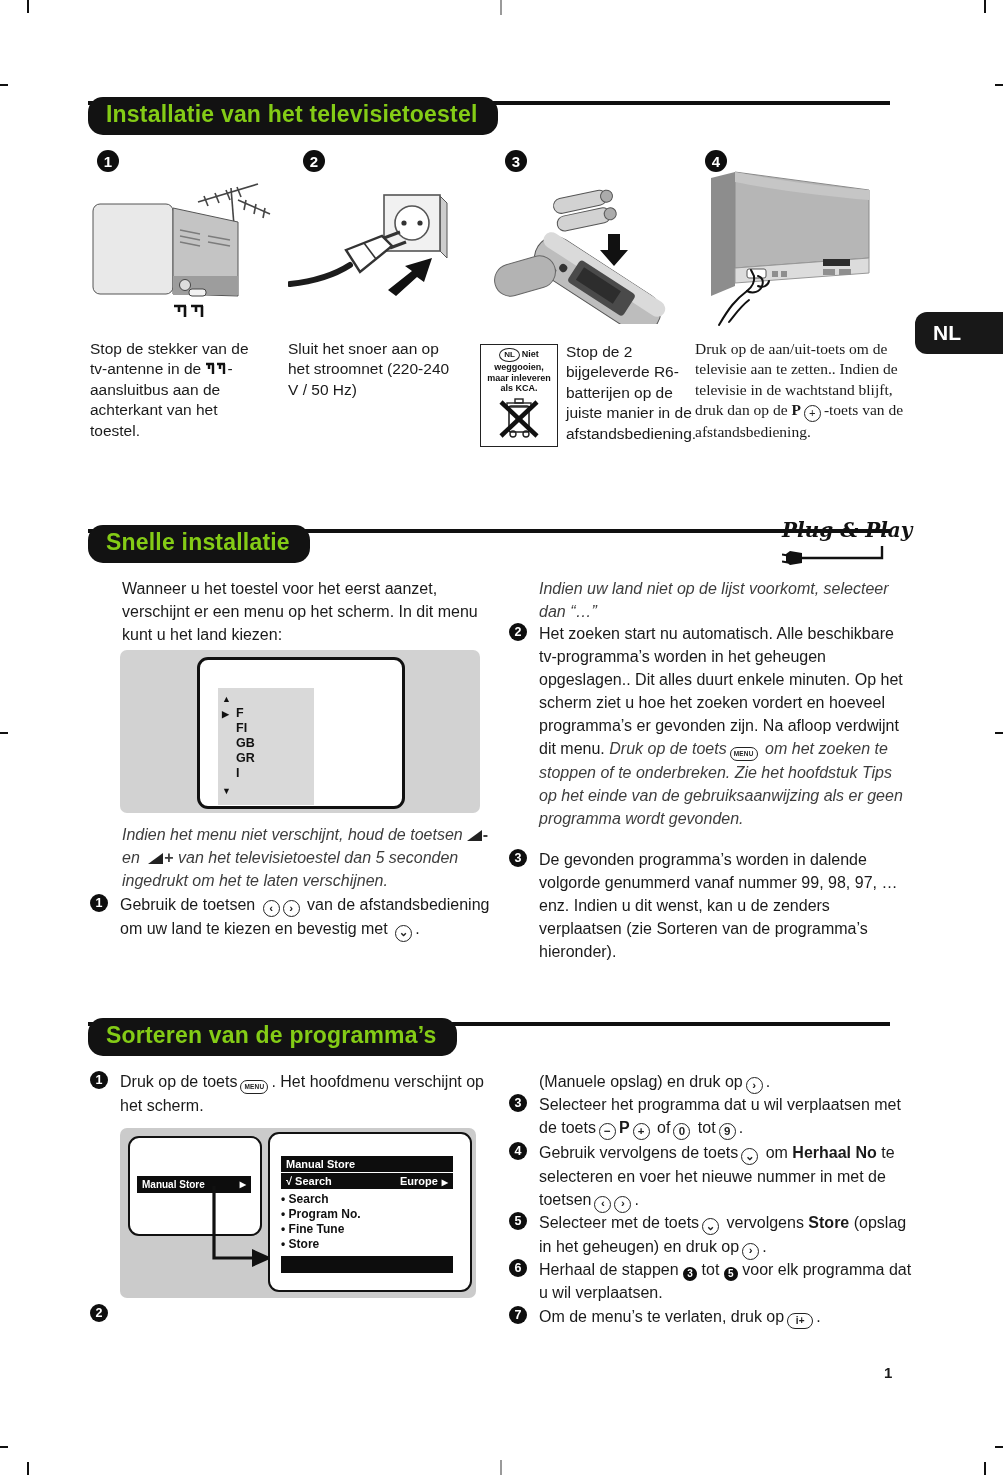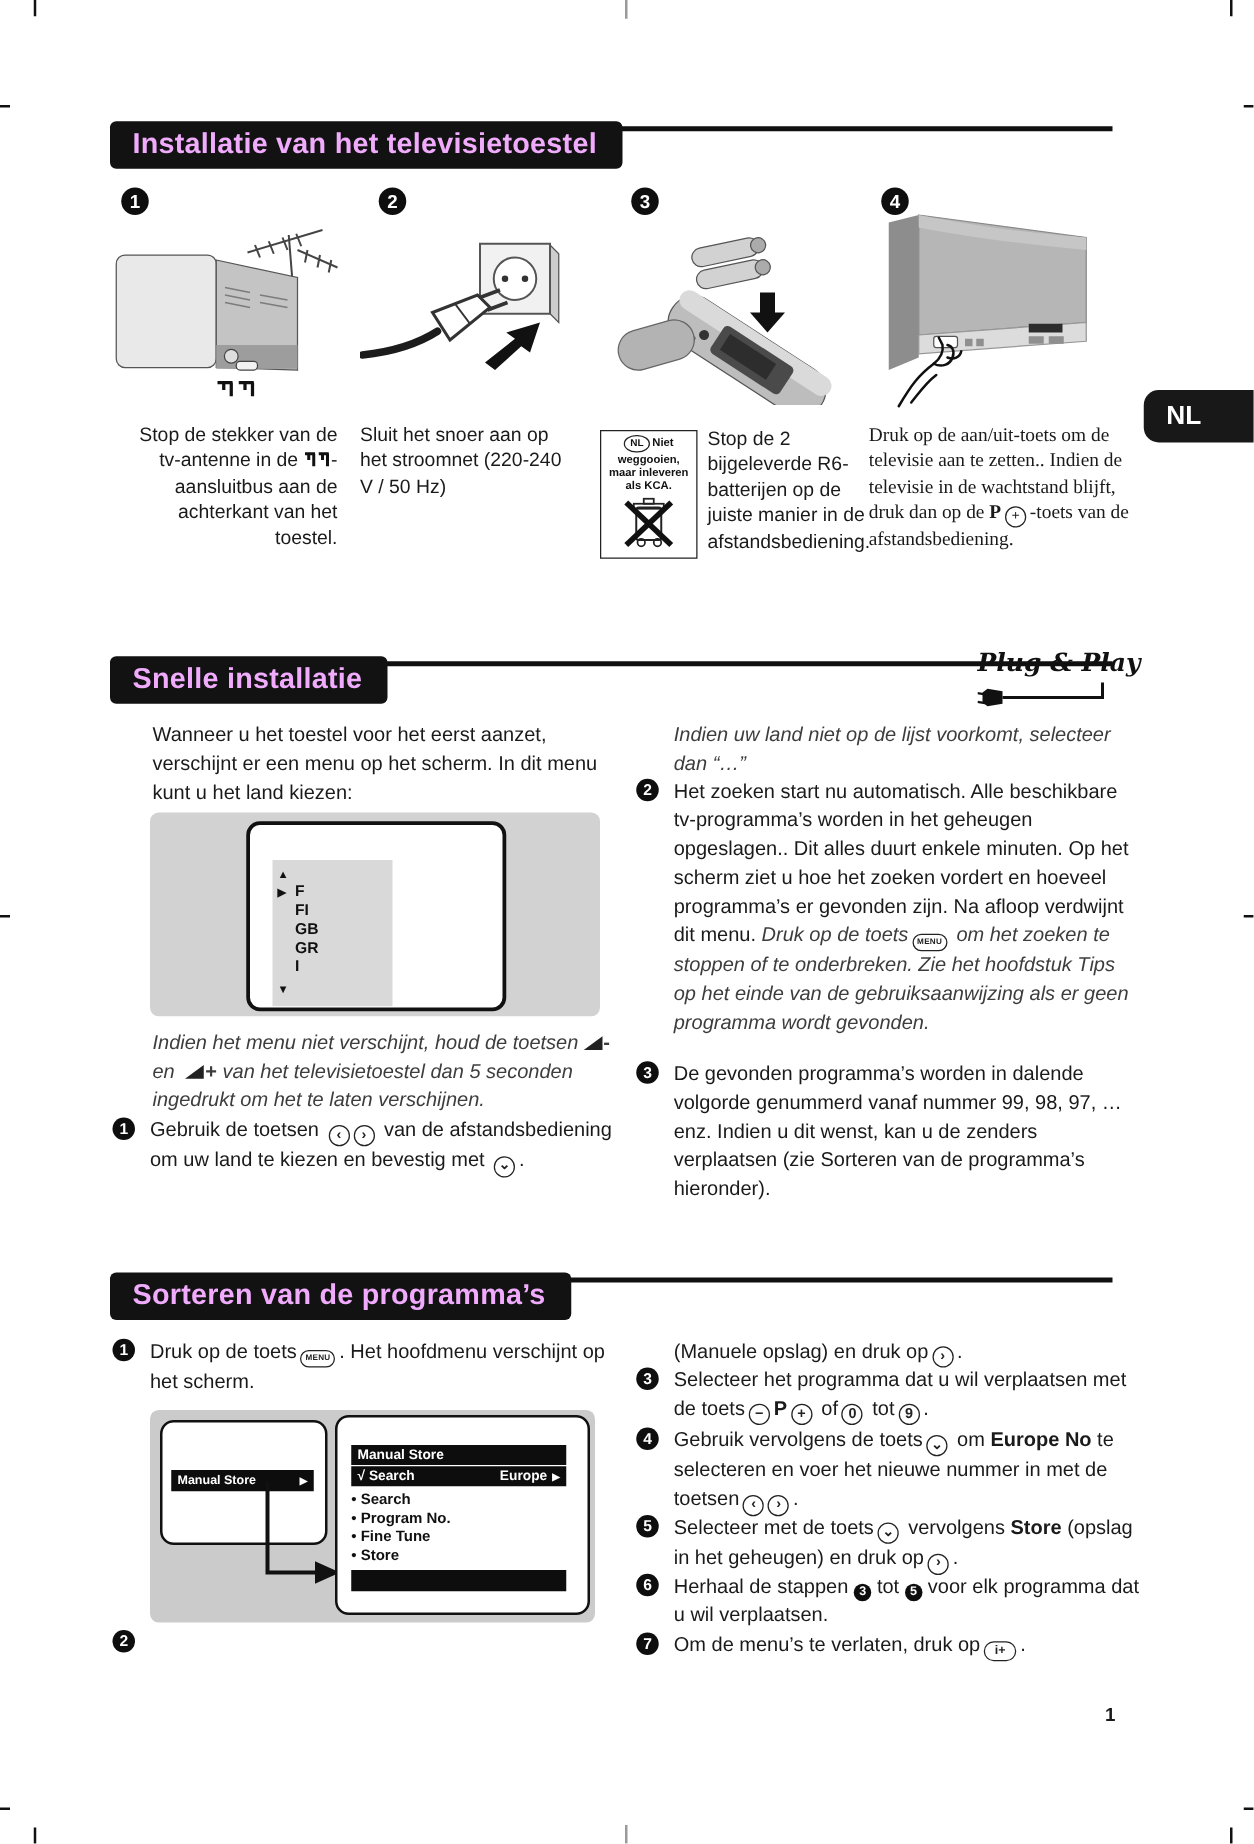--- a/index.html
+++ b/index.html
@@ -2,22 +2,22 @@
 <html><head>
 <meta charset="utf-8">
 <style>
   html,body{margin:0;padding:0;background:#fff;}
   .page{position:relative;width:1003px;height:1475px;background:#fff;overflow:hidden;
         font-family:"Liberation Sans",sans-serif;color:#1a1a1a;}
   .abs{position:absolute;}
   .mark{position:absolute;background:#111;}
   .mark.gray{background:#9a9a9a;}
   .rule{position:absolute;height:4px;background:#101010;}
-  .pill{position:absolute;background:#121212;color:#f0abfc;font-weight:bold;font-size:23px;
-        letter-spacing:.2px;padding:4px 20px 7px 18px;border-radius:5px;white-space:nowrap;}
+  .pill{position:absolute;background:#121212;color:#84cc16;font-weight:bold;font-size:23px;
+        letter-spacing:.2px;padding:4px 20px 7px 18px;border-radius:15px;white-space:nowrap;}
   .badge{display:inline-flex;flex:none;width:18px;height:18px;border-radius:50%;background:#0e0e0e;
          color:#fff;align-items:center;justify-content:center;font-size:12.5px;font-weight:bold;}
   .badge.small{width:14px;height:14px;font-size:10px;vertical-align:-2px;}
   .stepnum{position:absolute;width:22px;height:22px;font-size:15px;}
   .cap{position:absolute;font-size:15.5px;line-height:20.5px;}
   .txt{font-size:16px;line-height:23px;margin:2px;}
   .item{position:absolute;display:flex;gap:10px;align-items:flex-start;}
   .item .badge{margin-top:3px;}
   .it{font-style:italic;color:#3d3d3d;}
   .key{display:inline-flex;align-items:center;justify-content:center;min-width:23px;height:15px;
@@ -151,21 +151,21 @@
       <rect x="144" y="99" width="12" height="6" fill="#8f8f8f"></rect>
     <g fill="none" stroke="#111" stroke-width="2" stroke-linecap="round">
       <path d="M24 155 C34 138 40 130 52 121"></path>
       <path d="M52 121 C57 117 60 112 59 106 L56 100"></path>
       <path d="M52 121 c6 3 13 1 15 -5 c2 -5 0 -9 -4 -10"></path>
       <path d="M63 116 c5 2 10 0 11 -5"></path>
       <path d="M34 152 c8 -10 12 -16 20 -22"></path>
     </g>
   </svg>
 
-  <p class="cap" style="left:90px;top:323px;width:180px;text-align:right;">
+  <p class="cap" style="left:90px;top:323px;width:180px;">
     <span>Stop de stekker van de tv-antenne in de </span><svg width="22" height="13" viewBox="0 0 22 13" style="vertical-align:-1px;">
         <g stroke="#111" stroke-width="2.4" fill="none">
           <path d="M1 2 h8 M8 2 v10 M4 2 v5"></path>
           <path d="M12 2 h8 M19 2 v10 M15 2 v5"></path>
         </g>
       </svg><span>-aansluitbus aan de achterkant van het toestel.</span>
   </p>
   <p class="cap" style="left:288px;top:323px;width:168px;">
     <span>Sluit het snoer aan op het stroomnet (220-240 V / 50 Hz)</span>
   </p>
@@ -311,21 +311,21 @@
   <div class="item" style="left:509px;top:1091px;width:412px;">
     <span class="badge">3</span>
     <p class="txt">
       <span>Selecteer het programma dat u wil verplaatsen met de toets</span><span class="key round">−</span><b>P</b><span class="key round">+</span><span> of</span><span class="key round">0</span><span> tot</span><span class="key round">9</span><span>.</span>
     </p>
   </div>
 
   <div class="item" style="left:509px;top:1139px;width:412px;">
     <span class="badge">4</span>
     <p class="txt">
-      <span>Gebruik vervolgens de toets</span><span class="key round">⌄</span><span> om </span><b>Europe No</b><span> te selecteren en voer het nieuwe nummer in met de toetsen</span><span class="key round">‹</span><span class="key round" style="margin-left:0;">›</span><span>.</span>
+      <span>Gebruik vervolgens de toets</span><span class="key round">⌄</span><span> om </span><b>Herhaal No</b><span> te selecteren en voer het nieuwe nummer in met de toetsen</span><span class="key round">‹</span><span class="key round" style="margin-left:0;">›</span><span>.</span>
     </p>
   </div>
 
   <div class="item" style="left:509px;top:1209px;width:412px;">
     <span class="badge">5</span>
     <p class="txt">
       <span>Selecteer met de toets</span><span class="key round">⌄</span><span> vervolgens </span><b>Store</b><span> (opslag in het geheugen) en druk op</span><span class="key round">›</span><span>.</span>
     </p>
   </div>
 

